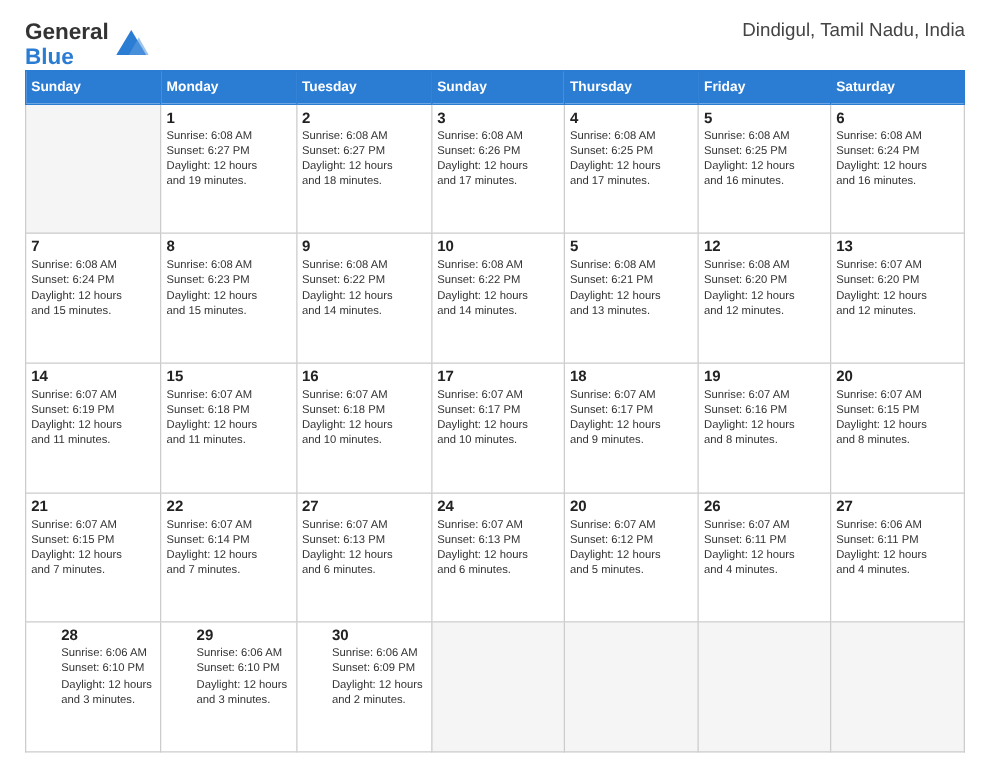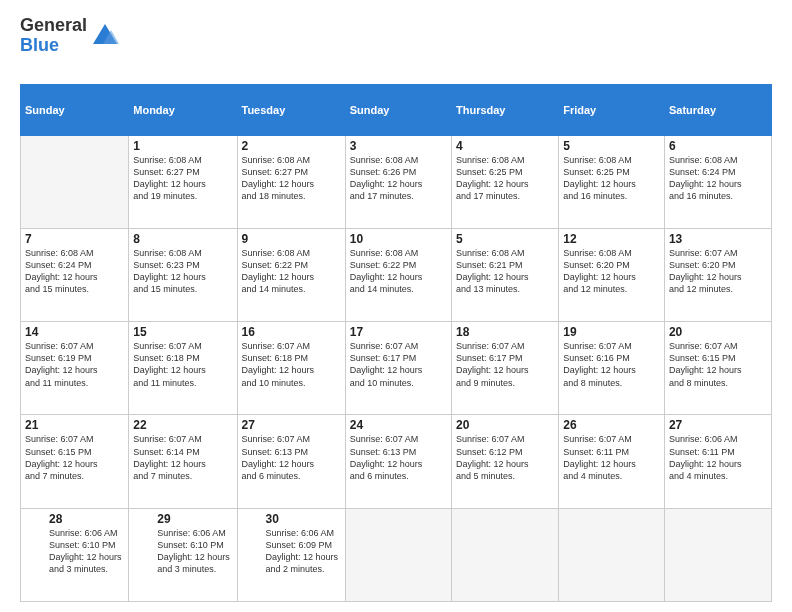--- a/index.html
+++ b/index.html
@@ -14,21 +14,21 @@
       width: 792px;
       height: 612px;
       padding: 16px 20px 10px 20px;
       display: flex;
       flex-direction: column;
     }
     .header {
       display: flex;
       justify-content: space-between;
       align-items: flex-start;
-      margin-bottom: 28px;
+      margin-bottom: 0;
     }
     .logo {
       display: flex;
       align-items: center;
     }
     .logo-text {
       display: flex;
       flex-direction: column;
       line-height: 1.1;
     }
@@ -63,21 +63,21 @@
     table {
       width: 100%;
       border-collapse: collapse;
       flex: 1;
     }
     th {
       background: #2b7cd3;
       color: #fff;
       font-size: 11px;
       font-weight: bold;
-      padding: 19px 4px;
+      padding: 7px 4px;
       text-align: left;
       border: 1px solid #2b7cd3;
     }
     td {
       border: 1px solid #ccc;
       vertical-align: top;
       padding: 3px 4px;
       width: 113px;
       background: #fff;
     }
@@ -110,20 +110,21 @@
       <div class="logo-text">
         <span class="logo-general">General</span>
         <span class="logo-blue">Blue</span>
       </div>
       <svg class="logo-icon" viewBox="0 0 28 28">
         <polygon points="14,2 26,22 2,22" fill="#2b7cd3"></polygon>
         <polygon points="20,8 28,22 12,22" fill="#5a9de0" opacity="0.6"></polygon>
       </svg>
     </div>
     <div class="title-block">
+      <div class="location">Dindigul, Tamil Nadu, India</div>
     </div>
   </div>
 
   <table>
     <thead>
       <tr>
         <th>Sunday</th>
         <th>Monday</th>
         <th>Tuesday</th>
         <th>Sunday</th>

